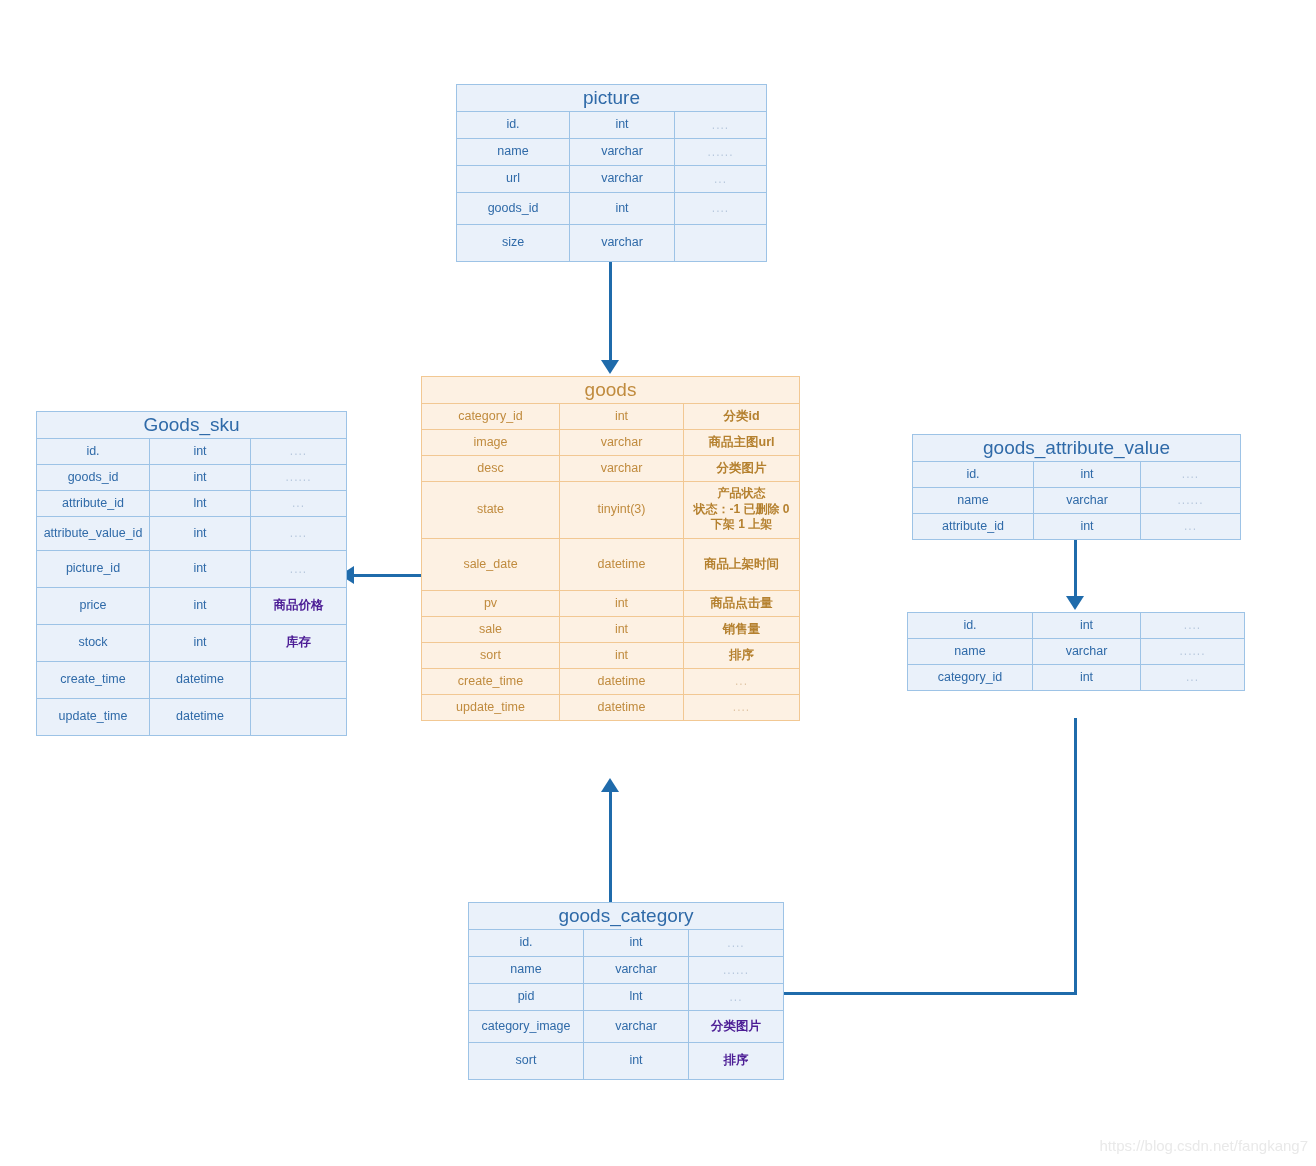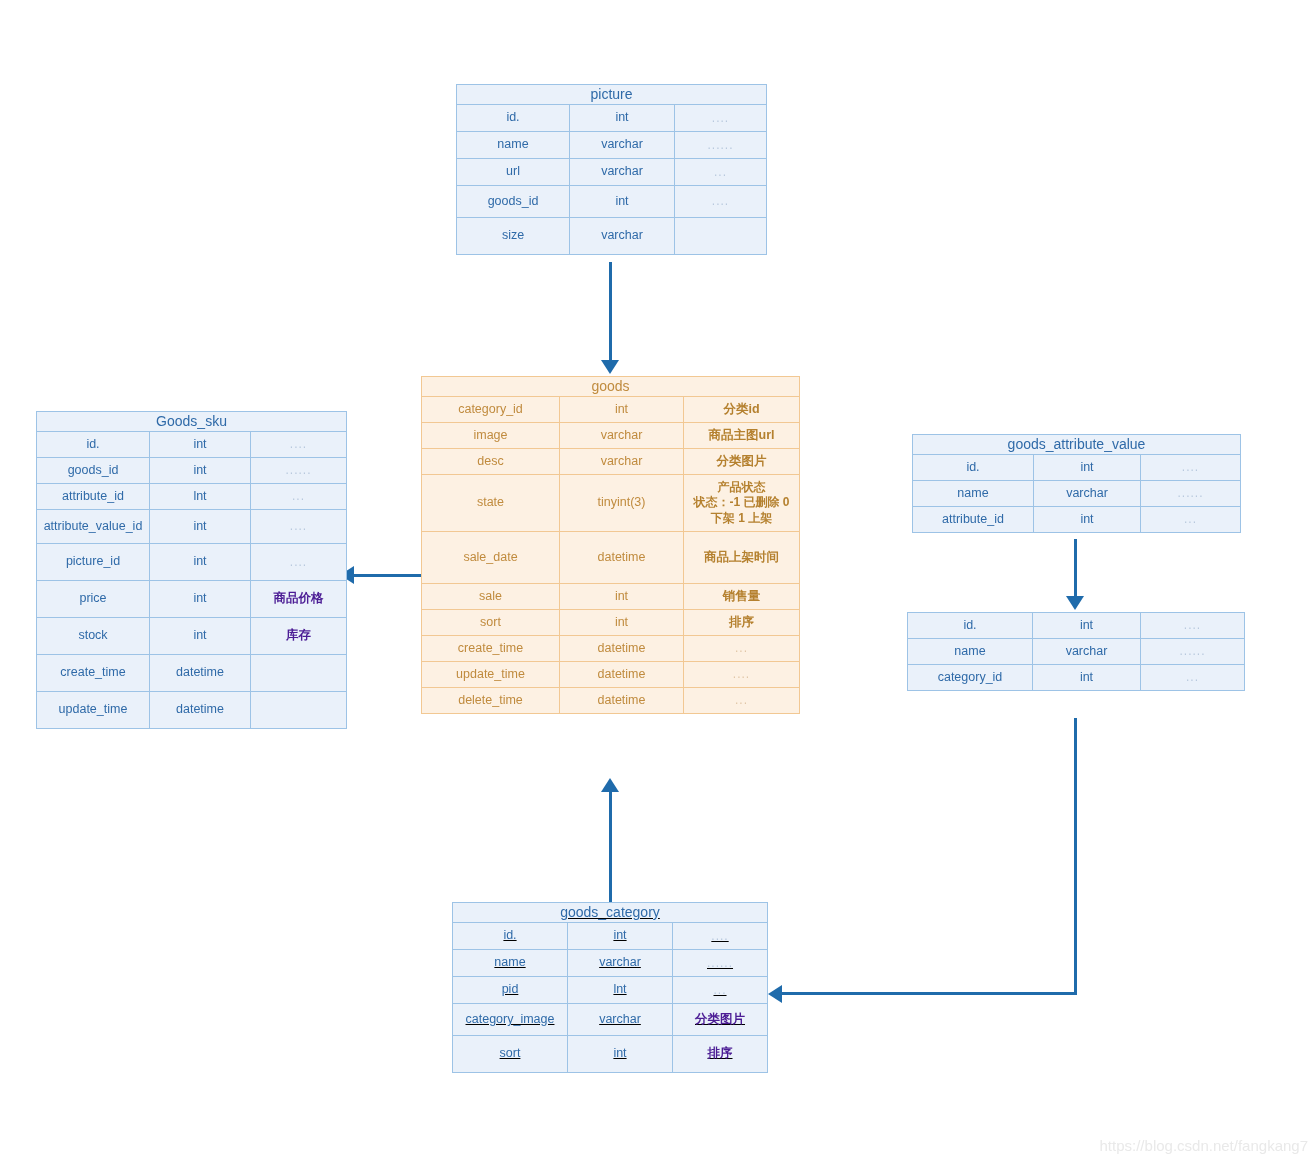--- a/index.html
+++ b/index.html
@@ -30,21 +30,21 @@
     border: 1px solid #9dc3e6;
     text-align: center;
     vertical-align: middle;
     color: #2f6aa8;
     font-size: 12.5px;
     padding: 0 2px;
     line-height: 1.35;
     background: #eaf1fa;
   }
   .entity td.title {
-    font-size: 14px;
+    font-size: 19px;
     color: #2f6aa8;
   }
   .entity td.dots {
     color: #b8c9dd;
     letter-spacing: 1px;
     font-size: 12px;
   }
   .entity td.cn {
     color: #4c1d95;
   }
@@ -258,43 +258,43 @@
         <td>state</td>
         <td>tinyint(3)</td>
         <td class="cn cn-multi">产品状态<br>状态：-1 已删除 0<br>下架 1 上架</td>
       </tr>
       <tr style="height:52px">
         <td>sale_date</td>
         <td>datetime</td>
         <td class="cn">商品上架时间</td>
       </tr>
       <tr style="height:26px">
+        <td>pv</td>
+        <td>int</td>
+        <td class="cn">商品点击量</td>
+      </tr>
+      <tr style="height:26px">
         <td>sale</td>
         <td>int</td>
         <td class="cn">销售量</td>
       </tr>
       <tr style="height:26px">
         <td>sort</td>
         <td>int</td>
         <td class="cn">排序</td>
       </tr>
       <tr style="height:26px">
         <td>create_time</td>
         <td>datetime</td>
         <td class="dots">...</td>
       </tr>
       <tr style="height:26px">
         <td>update_time</td>
         <td>datetime</td>
         <td class="dots">....</td>
-      </tr>
-      <tr style="height:26px">
-        <td>delete_time</td>
-        <td>datetime</td>
-        <td class="dots">...</td>
       </tr>
     </tbody>
   </table>
 
   <table class="entity" style="left:912px; top:434px; width:328px;">
     <colgroup>
         <col style="width:121px">
         <col style="width:107px">
         <col style="width:100px">
       </colgroup>
@@ -338,21 +338,21 @@
         <td class="dots">......</td>
       </tr>
       <tr style="height:26px">
         <td>category_id</td>
         <td>int</td>
         <td class="dots">...</td>
       </tr>
     </tbody>
   </table>
 
-  <table class="entity" style="left:452px; top:902px; width:315px;text-decoration:underline;">
+  <table class="entity" style="left:468px; top:902px; width:315px;">
     <colgroup>
         <col style="width:115px">
         <col style="width:105px">
         <col style="width:95px">
       </colgroup>
     <tbody>
       <tr>
         <td class="title" colspan="3">goods_category</td>
       </tr>
       <tr style="height:27px">

